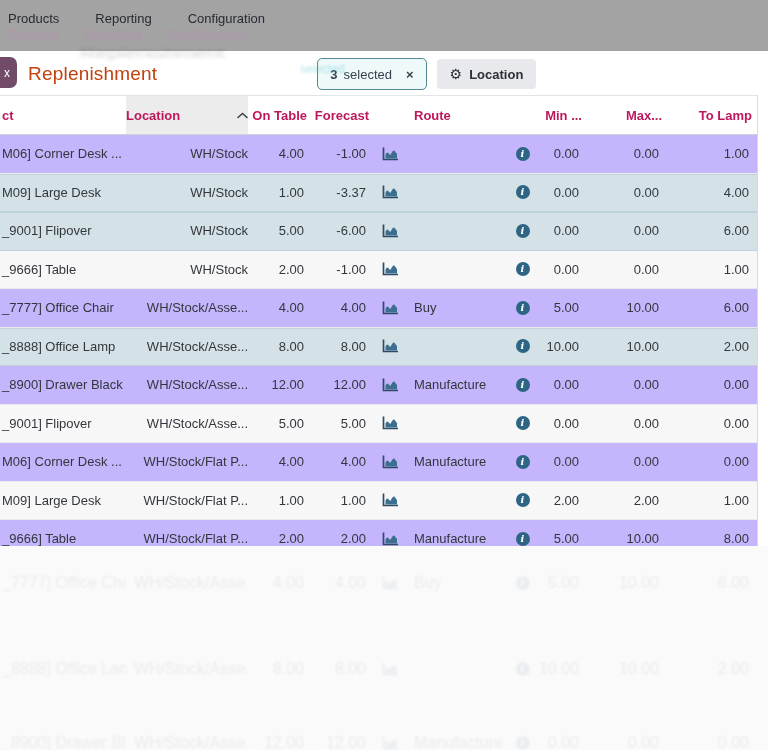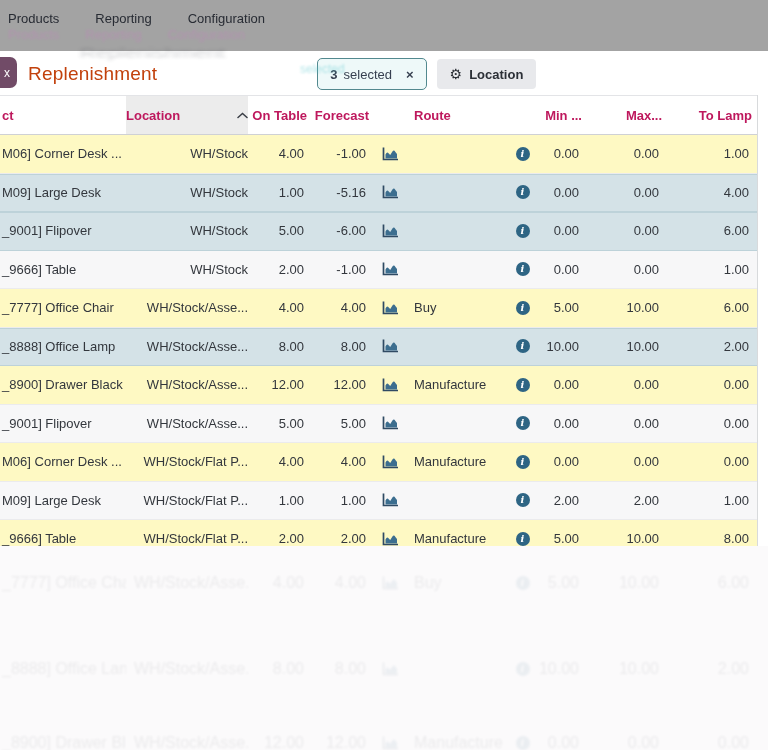--- a/index.html
+++ b/index.html
@@ -36,21 +36,21 @@
   .pill-ghost{position:absolute;left:300px;top:62px;font-size:12px;color:#57c7cd;opacity:.45;
               filter:blur(1px);pointer-events:none;white-space:nowrap;}
 
   
   .table{position:absolute;left:0;top:95px;width:757px;border-right:1px solid #d8dadc;
          font-size:13px;}
   .hrow,.row{display:grid;align-items:center;
       grid-template-columns:126px 122px 64px 62px 30px 104px 29px 50px 80px 90px;}
   .hrow{height:38px;border-top:1px solid #e3e4e7;border-bottom:1px solid #cfd1d5;
         font-weight:600;color:#be185d;}
-  .row{height:37.5px;border-bottom:1px solid #ebebed;background:#fef9c3;cursor:pointer;}
+  .row{height:37.5px;border-bottom:1px solid #ebebed;background:#c4b5fd;cursor:pointer;}
   .row.striped{background:#f7f7f8;}
   .row.selected{background:#d4e2e7;box-shadow:inset 0 1px 0 #bdd2d9;border-bottom:1px solid #bdd2d9;}
   .cell{overflow:hidden;white-space:nowrap;text-overflow:clip;}
   .c-product{padding-left:2px;}
   .c-location{padding-left:8px;text-align:right;}
   .h-location{background:#ececec;height:100%;display:flex;align-items:center;
               justify-content:space-between;padding-right:0;box-sizing:border-box;}
   .num{text-align:right;padding-right:8px;}
   .hnum{text-align:right;padding-right:5px;}
   .c-route{padding-left:10px;}
@@ -139,21 +139,21 @@
           <span class="info-circle">i</span>
         </div>
     <div class="cell num">0.00</div>
     <div class="cell num">0.00</div>
     <div class="cell num">1.00</div>
   </div>
       <div class="row selected">
     <div class="cell c-product">M09] Large Desk</div>
     <div class="cell c-location">WH/Stock</div>
     <div class="cell num">1.00</div>
-    <div class="cell num">-5.16</div>
+    <div class="cell num">-3.37</div>
     <div class="cell c-chart">
       <svg width="17" height="14" viewBox="0 0 17 14">
         <path d="M1.5 0.5 V12.5 H16" stroke="#2f4a63" stroke-width="1.7" fill="none"></path>
         <path d="M3.5 11.5 V7.5 Q5 4.5 6.5 6.2 L8.2 8 L10.6 4.2 Q12 2.6 13.4 5 L15 7 V11.5 Z" fill="#3c6e8f"></path>
       </svg>
     </div>
     <div class="cell c-route"></div>
     <div class="cell c-info">
           <span class="info-circle">i</span>
         </div>

